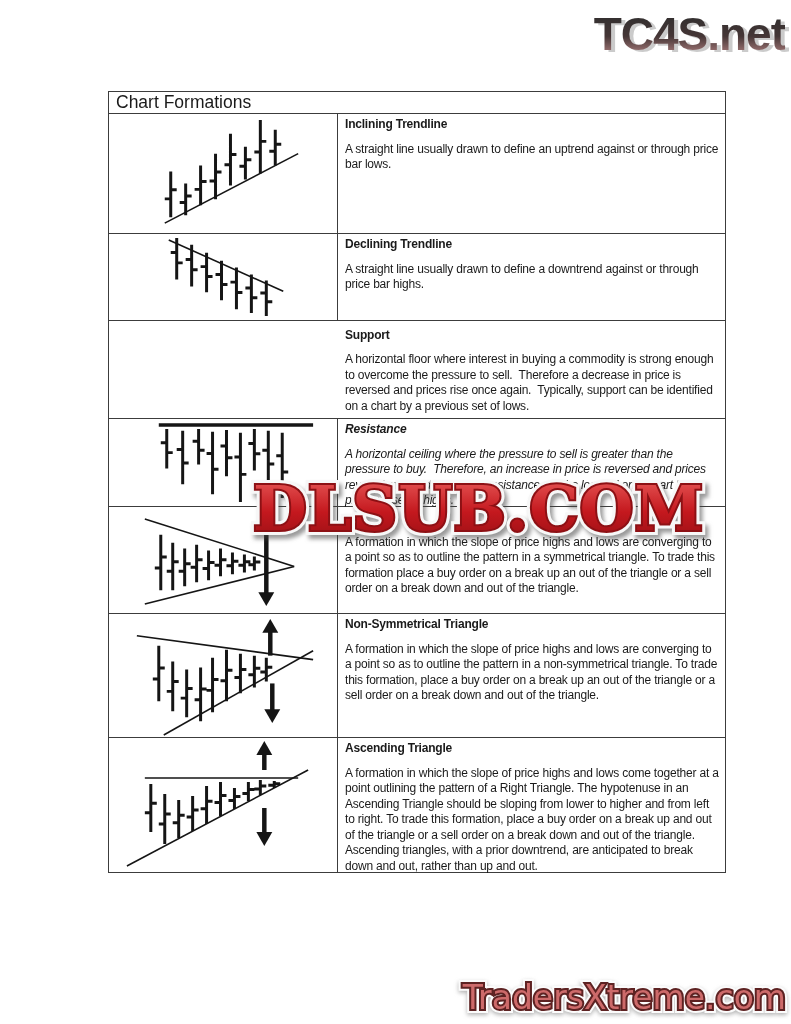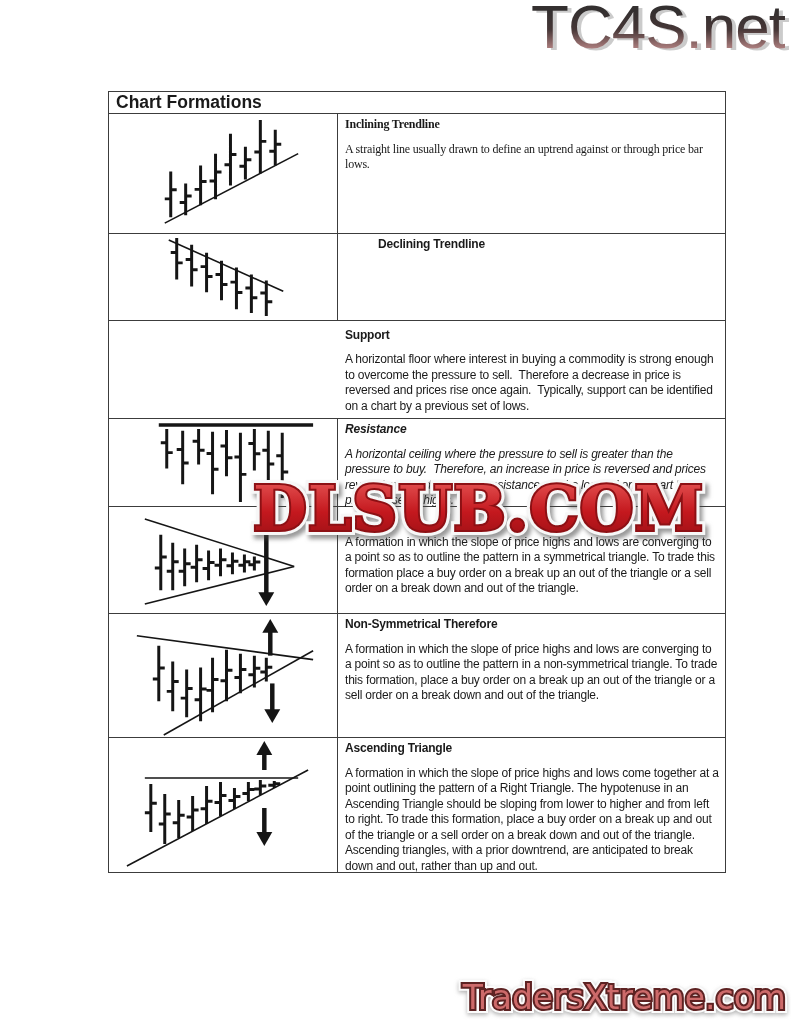--- a/index.html
+++ b/index.html
@@ -2,34 +2,34 @@
 <html><head>
 <meta charset="utf-8">
 <style>
   html,body{margin:0;padding:0;}
   body{
     width:791px;height:1024px;position:relative;background:#ffffff;
     font-family:"Liberation Sans",sans-serif;color:#1a1a1a;overflow:hidden;
   }
   
   .tc4s{
-    position:absolute;top:4px;right:6px;z-index:6;
-    font-size:62px;font-weight:normal;letter-spacing:-1px;line-height:46px;
+    position:absolute;top:11px;right:6px;z-index:6;
+    font-size:46px;font-weight:bold;letter-spacing:-1px;line-height:46px;
     background:linear-gradient(180deg,#343030 15%,#453636 55%,#a87b7b 95%);
     -webkit-background-clip:text;background-clip:text;color:transparent;
     filter:drop-shadow(4px 2px 0 rgba(160,160,160,.55));
   }
   
   .table{
     position:absolute;left:108px;top:91px;width:618px;box-sizing:border-box;
     border:1px solid #3c3c3c;background:#fff;z-index:1;
   }
   .thead{
     height:22px;box-sizing:border-box;border-bottom:1px solid #3c3c3c;
-    font-size:17.5px;font-weight:bold;line-height:21px;padding-left:7px;
+    font-size:17.5px;font-weight:normal;line-height:21px;padding-left:7px;
   }
   .trow{display:flex;box-sizing:border-box;border-bottom:1px solid #3c3c3c;}
   .trow:last-child{border-bottom:none;justify-content:center;}
   .cell-illus{width:229px;flex:none;position:relative;box-sizing:border-box;border-right:1px solid #3c3c3c;overflow:hidden;}
   .cell-illus svg{position:absolute;left:0;top:0;width:100%;height:100%;}
   .cell-text{flex:1;padding:3px 5px 0 7px;font-size:12px;line-height:15.5px;letter-spacing:-0.2px;}
   .ttl{font-weight:bold;min-height:15.5px;}
   .desc{white-space:pre-wrap;margin-top:9px;}
   
   .wm{
@@ -55,41 +55,42 @@
   .tx .fill{position:relative;color:#cd6a6a;}
 </style>
 </head>
 <body>
 
 <div class="tc4s">TC4S.net</div>
 
 <div class="table">
   <div class="thead">Chart Formations</div>
   <div>
-      <div class="trow" style="height: 120px; font-family: Liberation Serif, serif;">
+      <div class="trow" style="height: 120px;">
         <div class="cell-illus">
           <svg viewBox="0 0 229 120" preserveAspectRatio="none">
             <line x1="56" y1="110" x2="190" y2="40" stroke="#151515" stroke-width="1.6"></line>
             <path d="M62 58V104M56 85.6H62M62 76.4H68M77 70V102M71 89.2H77M77 82.8H83M92 52V92M86 76.0H92M92 68.0H98M107 40V86M101 67.6H107M107 58.4H113M122 20V72M116 51.2H122M122 40.8H128M137 33V66M131 52.8H137M137 46.2H143M152 6V60M146 38.4H152M152 27.6H158M167 16V52M161 37.6H167M167 30.4H173" stroke="#151515" stroke-width="3" fill="none"></path>
           </svg>
         </div>
         <div class="cell-text">
           <div class="ttl">Inclining Trendline</div>
           <div class="desc">A straight line usually drawn to define an uptrend against or through price bar lows.</div>
         </div>
       </div>
-      <div class="trow" style="height: 87px; gap: 33px;">
+      <div class="trow" style="height: 87px;">
         <div class="cell-illus">
           <svg viewBox="0 0 229 87" preserveAspectRatio="none">
             <line x1="60" y1="6" x2="175" y2="58" stroke="#151515" stroke-width="1.6"></line>
             <path d="M68 4V46M62 18.7H68M68 29.2H74M83 11V53M77 25.7H83M83 36.2H89M98 19V59M92 33.0H98M98 43.0H104M113 27V67M107 41.0H113M113 51.0H119M128 34V76M122 48.7H128M128 59.2H134M143 41V80M137 54.6H143M143 64.4H149M158 47V83M152 59.6H158M158 68.6H164" stroke="#151515" stroke-width="3" fill="none"></path>
           </svg>
         </div>
         <div class="cell-text">
           <div class="ttl">Declining Trendline</div>
+          <div class="desc">A straight line usually drawn to define a downtrend against or through price bar highs.</div>
         </div>
       </div>
       <div class="trow" style="height: 98px; align-items: center;">
         <div class="cell-illus">
           <svg viewBox="0 0 229 98" preserveAspectRatio="none">
             <line x1="50" y1="90" x2="205" y2="90" stroke="#151515" stroke-width="3.5"></line>
             <path d="M58 24V78M52 56.4H58M58 45.6H64M74 8V82M68 52.4H74M74 37.6H80M90 4V74M84 46.0H90M90 32.0H96M104 34V80M98 61.6H104M104 52.4H110M118 28V82M112 60.4H118M118 49.6H124M132 12V78M126 51.6H132M132 38.4H138M146 6V76M140 48.0H146M146 34.0H152M160 20V80M154 56.0H160M160 44.0H166M174 30V84M168 62.4H174M174 51.6H180" stroke="#151515" stroke-width="3" fill="none"></path>
           </svg>
         </div>
         <div class="cell-text">
@@ -131,21 +132,21 @@
             <line x1="28" y1="22" x2="205" y2="46" stroke="#151515" stroke-width="1.6"></line>
             <line x1="55" y1="122" x2="205" y2="37" stroke="#151515" stroke-width="1.6"></line>
             <path d="M50 32V88M44 65.6H50M50 54.4H56M64 48V98M58 78.0H64M64 68.0H70M78 56V104M72 84.8H78M78 75.2H84M92 54V108M86 86.4H92M92 75.6H98M104 44V99M98 77.0H104M104 66.0H110M118 36V88M112 67.2H118M118 56.8H124M132 40V80M126 64.0H132M132 56.0H138M146 42V74M140 61.2H146M146 54.8H152M158 44V68M152 58.4H158M158 53.6H164" stroke="#151515" stroke-width="3" fill="none"></path>
             <line x1="162" x2="162" y1="16" y2="42" stroke="#151515" stroke-width="4.5"></line>
             <polygon points="162,5 154,19 170,19" fill="#151515"></polygon>
             <line x1="164" x2="164" y1="70" y2="99" stroke="#151515" stroke-width="4.5"></line>
             <polygon points="164,110 156,96 172,96" fill="#151515"></polygon>
           </svg>
         </div>
         <div class="cell-text">
-          <div class="ttl">Non-Symmetrical Therefore</div>
+          <div class="ttl">Non-Symmetrical Triangle</div>
           <div class="desc">A formation in which the slope of price highs and lows are converging to a point so as to outline the pattern in a non-symmetrical triangle. To trade this formation, place a buy order on a break up an out of the triangle or a sell order on a break down and out of the triangle.</div>
         </div>
       </div>
       <div class="trow" style="height: 134px;">
         <div class="cell-illus">
           <svg viewBox="0 0 229 134" preserveAspectRatio="none">
             <line x1="36" y1="40" x2="190" y2="40" stroke="#151515" stroke-width="1.6"></line>
             <line x1="18" y1="128" x2="200" y2="32" stroke="#151515" stroke-width="1.6"></line>
             <path d="M42 46V94M36 74.8H42M42 65.2H48M56 56V106M50 86.0H56M56 76.0H62M70 62V100M64 84.8H70M70 77.2H76M84 58V93M78 79.0H84M84 72.0H90M98 48V86M92 70.8H98M98 63.2H104M112 44V78M106 64.4H112M112 57.6H118M126 50V71M120 62.6H126M126 58.4H132M140 44V63M134 55.4H140M140 51.6H146M152 42V57M146 51.0H152M152 48.0H158M166 43V50M160 47.2H166M166 45.8H172" stroke="#151515" stroke-width="3" fill="none"></path>
             <line x1="156" x2="156" y1="14" y2="32" stroke="#151515" stroke-width="4.5"></line>

